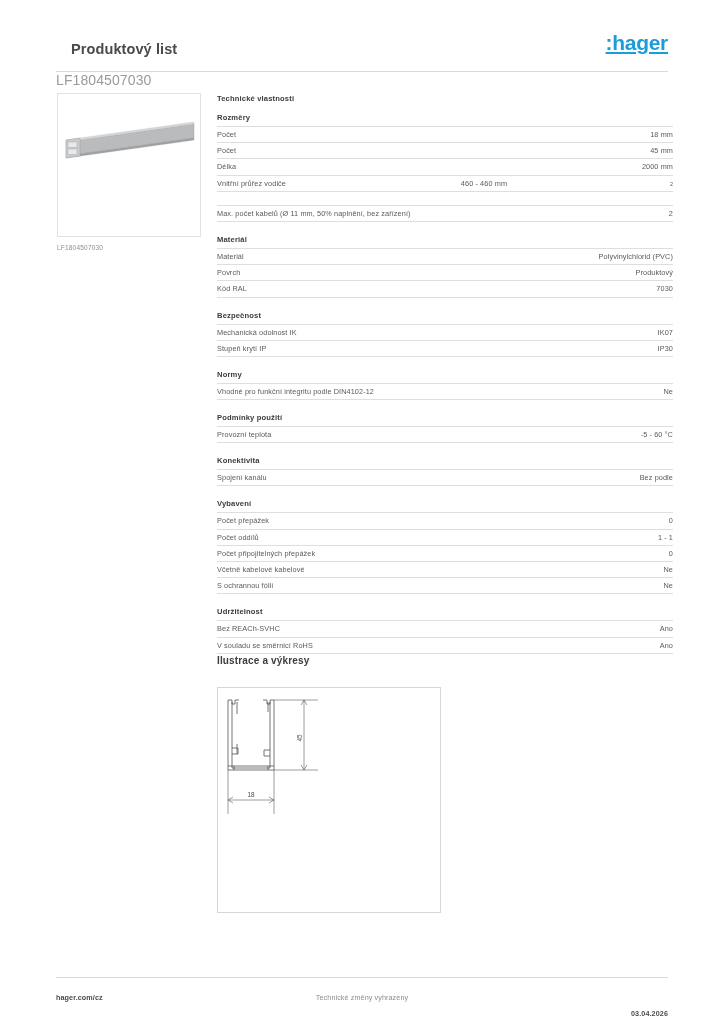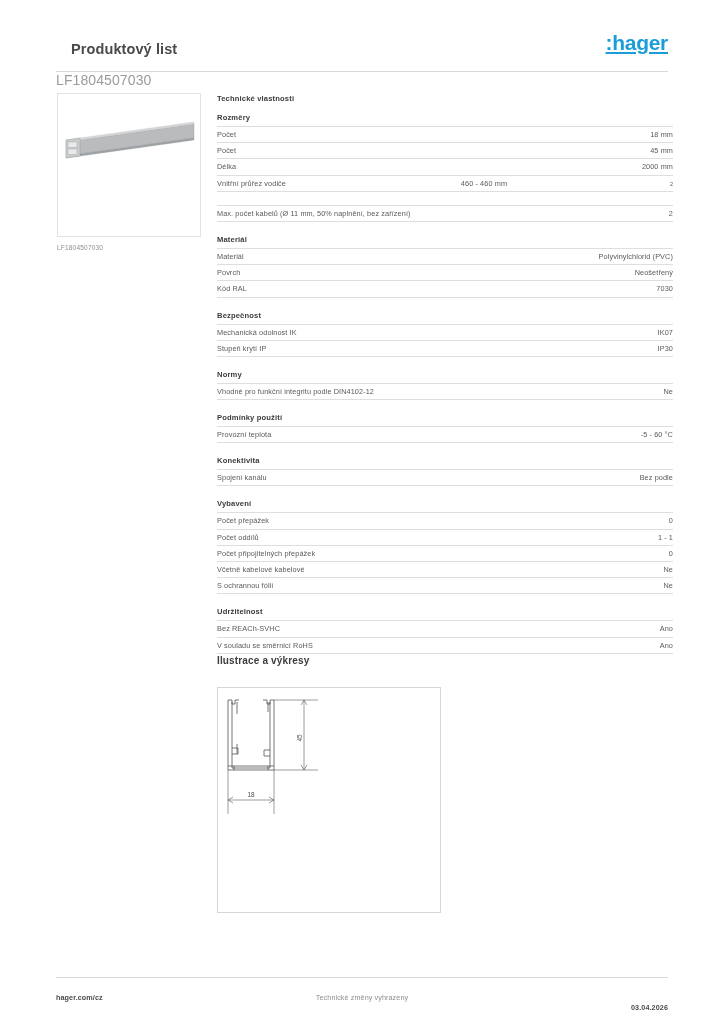--- a/index.html
+++ b/index.html
@@ -187,21 +187,21 @@
     color: #4a4a49;
   }
   .footer-center {
     position: absolute; left: 0; top: 0;
     width: 612px;
     text-align: center;
     color: #8e8e8d;
     font-weight: normal;
   }
   .footer-right {
-    position: absolute; right: 0; top: 10px;
+    position: absolute; right: 0; top: 16px;
     font-weight: bold;
     color: #4a4a49;
   }
 </style>
 </head>
 <body>
 
 <div class="page">
 
   <div class="header">
@@ -262,21 +262,21 @@
         </div>
         <div class="group">
           <div class="group-title">Materiál</div>
           <div class="rows">
             <div class="row">
               <span class="row-label">Materiál</span>
               <span class="row-value">Polyvinylchlorid (PVC)</span>
             </div>
             <div class="row">
               <span class="row-label">Povrch</span>
-              <span class="row-value">Neošetřený</span>
+              <span class="row-value">Produktový</span>
             </div>
             <div class="row">
               <span class="row-label">Kód RAL</span>
               <span class="row-value">7030</span>
             </div>
           </div>
         </div>
         <div class="group">
           <div class="group-title">Bezpečnost</div>
           <div class="rows">

